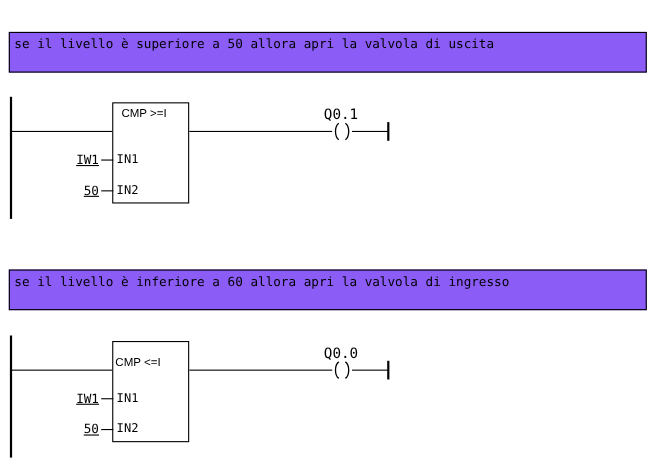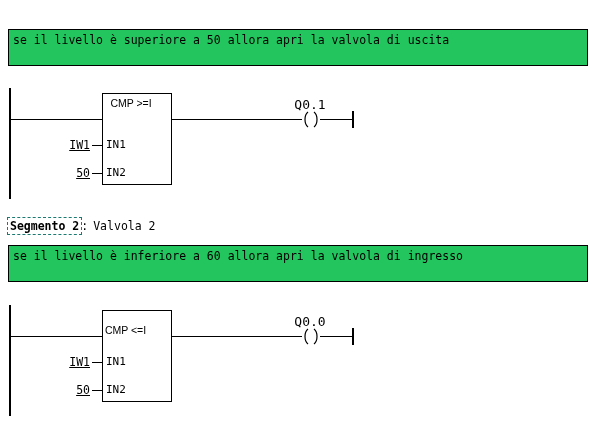--- a/index.html
+++ b/index.html
@@ -40,21 +40,21 @@
   }
   .segment-header.selected .seg-label {
     outline: 1px dashed #1a7a72;
     outline-offset: 0px;
     border: 0;
   }
 
   
   .comment-box {
     position: absolute;
-    background: #22c55e;
+    background: #8b5cf6;
     border: 1px solid #000000;
     box-sizing: border-box;
   }
   .comment-text {
     font-family: "DejaVu Sans Mono", "Liberation Mono", monospace;
     font-size: 11.5px;
     line-height: 14px;
     padding: 3px 0 0 4px;
     white-space: nowrap;
     color: #000000;
@@ -150,23 +150,20 @@
   <div class="operand" style="left:20px; top:167px; width:70px;">50</div>
 
   <div class="coil-label" style="left:280px; top:98px; width:60px;">Q0.1</div>
   <div class="coil" style="left:301px; top:111px;">
     <svg width="20" height="17" viewBox="0 0 20 17">
       <path d="M7,1 C3,4 3,13 7,16" stroke="#000" stroke-width="1.2" fill="none"></path>
       <path d="M13,1 C17,4 17,13 13,16" stroke="#000" stroke-width="1.2" fill="none"></path>
     </svg>
   </div>
 
-  <div class="segment-header selected" style="left:8px; top:219px;">
-    <span class="seg-label">Segmento 2</span><span class="seg-title">:</span><span class="seg-title" style="padding-left:5px;">Valvola 2</span>
-  </div>
 
   <div class="comment-box" style="left:8px; top:245px; width:580px; height:37px;">
     <div class="comment-text">se il livello è inferiore a 60 allora apri la valvola di ingresso</div>
   </div>
 
   <div class="rail" style="left:9px; top:305px; height:111px;"></div>
   <div class="hwire" style="left:10px; top:336px; width:93px;"></div>
   <div class="hwire" style="left:172px; top:336px; width:130px;"></div>
   <div class="hwire" style="left:320px; top:336px; width:33px;"></div>
   <div class="term-bar" style="left:352px; top:328px; height:17px;"></div>

